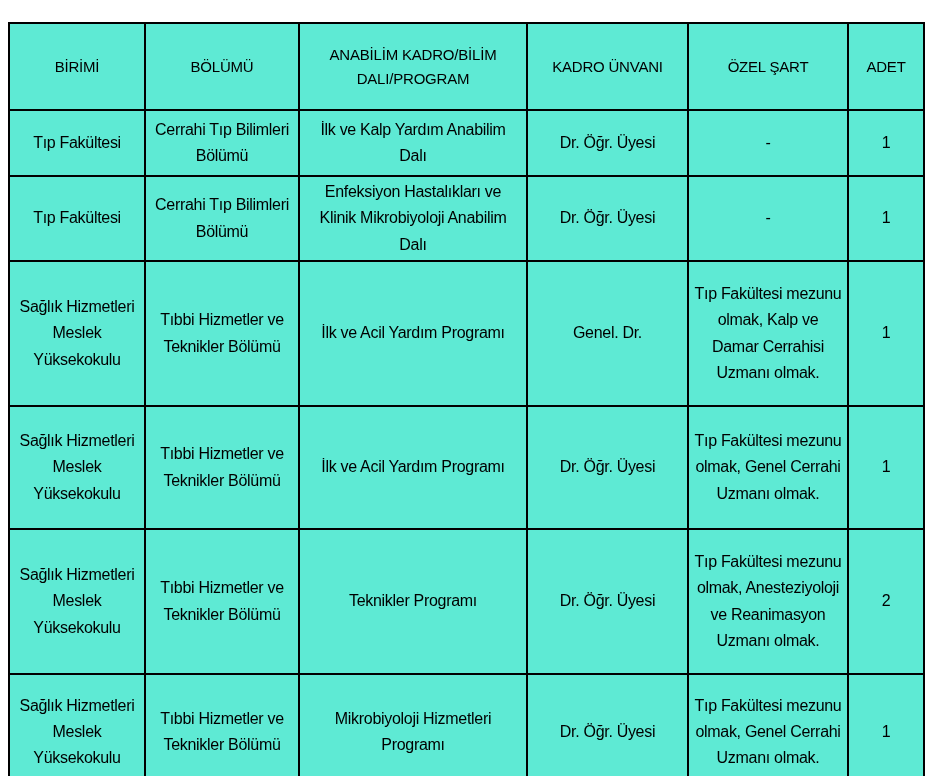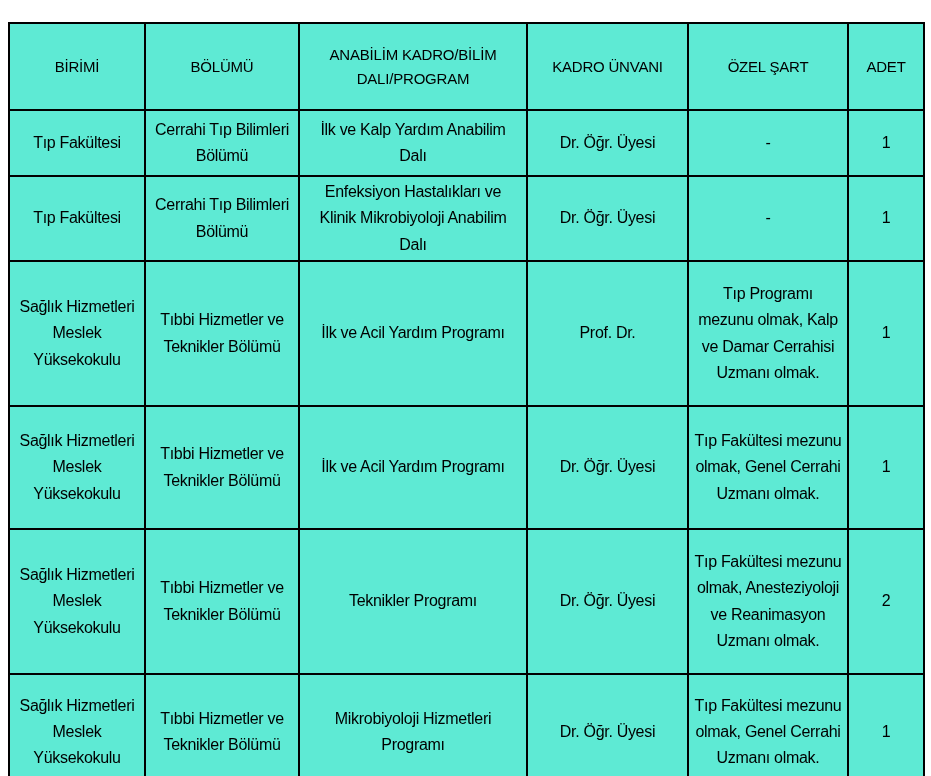--- a/index.html
+++ b/index.html
@@ -98,22 +98,22 @@
         <td>Cerrahi Tıp Bilimleri Bölümü</td>
         <td>Enfeksiyon Hastalıkları ve Klinik Mikrobiyoloji Anabilim Dalı</td>
         <td>Dr. Öğr. Üyesi</td>
         <td>-</td>
         <td>1</td>
       </tr>
       <tr class="h-r3">
         <td>Sağlık Hizmetleri Meslek Yüksekokulu</td>
         <td>Tıbbi Hizmetler ve Teknikler Bölümü</td>
         <td>İlk ve Acil Yardım Programı</td>
-        <td>Prof. Dr.</td>
-        <td>Tıp Programı mezunu olmak, Kalp ve Damar Cerrahisi Uzmanı olmak.</td>
+        <td>Genel. Dr.</td>
+        <td>Tıp Fakültesi mezunu olmak, Kalp ve Damar Cerrahisi Uzmanı olmak.</td>
         <td>1</td>
       </tr>
       <tr class="h-r4">
         <td>Sağlık Hizmetleri Meslek Yüksekokulu</td>
         <td>Tıbbi Hizmetler ve Teknikler Bölümü</td>
         <td>İlk ve Acil Yardım Programı</td>
         <td>Dr. Öğr. Üyesi</td>
         <td>Tıp Fakültesi mezunu olmak, Genel Cerrahi Uzmanı olmak.</td>
         <td>1</td>
       </tr>

